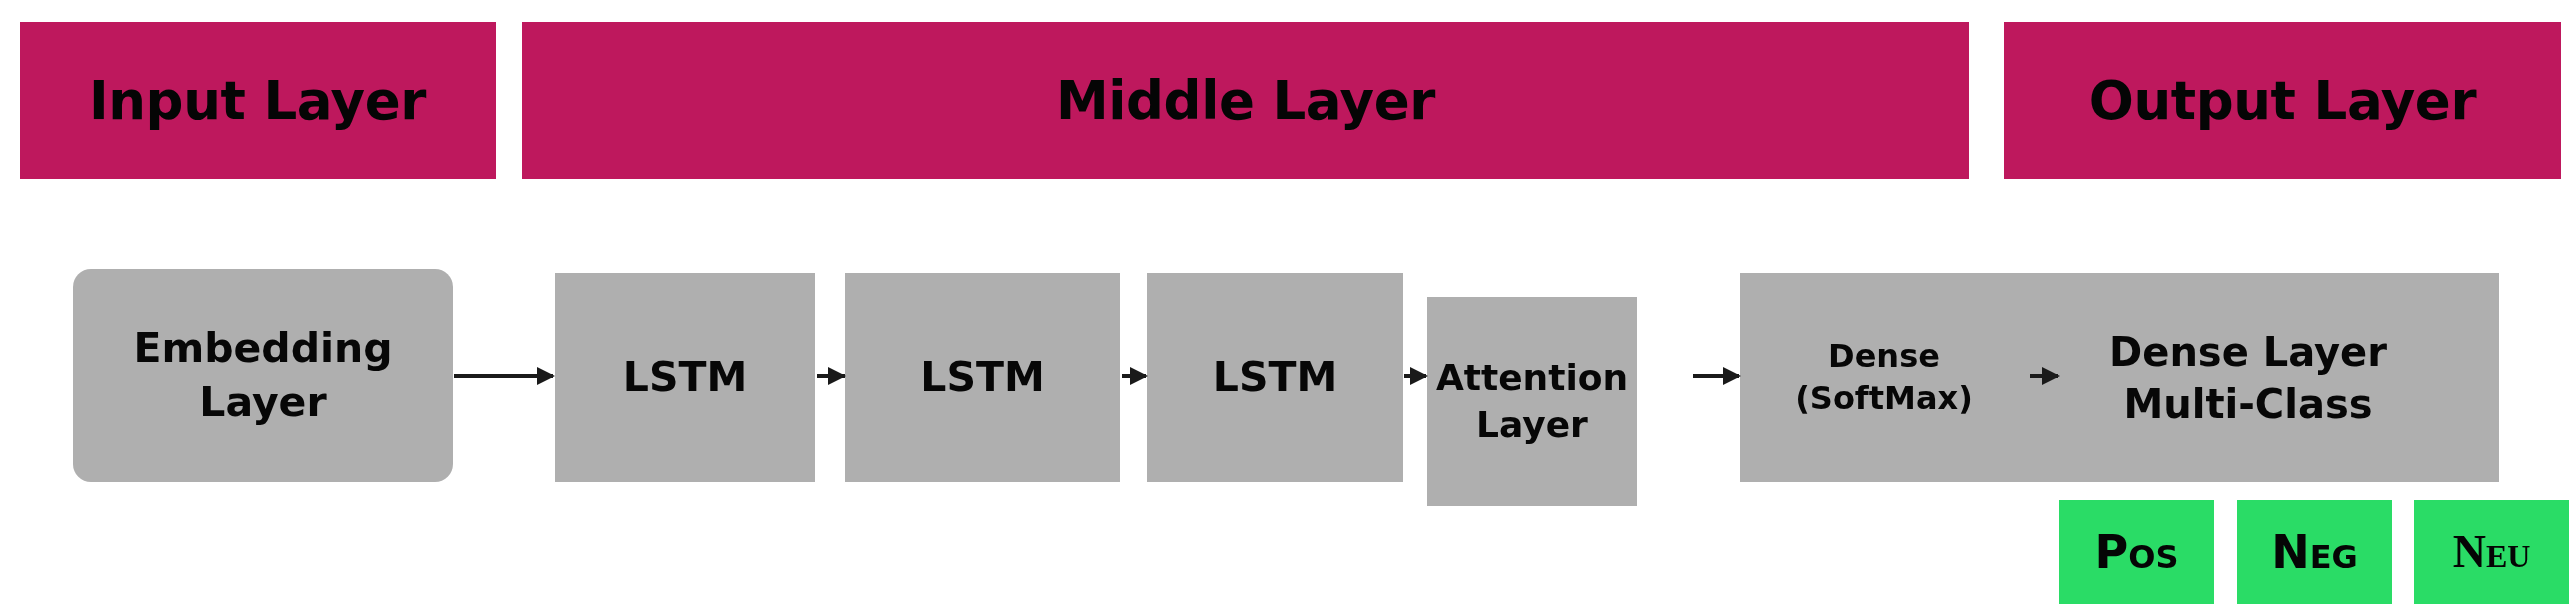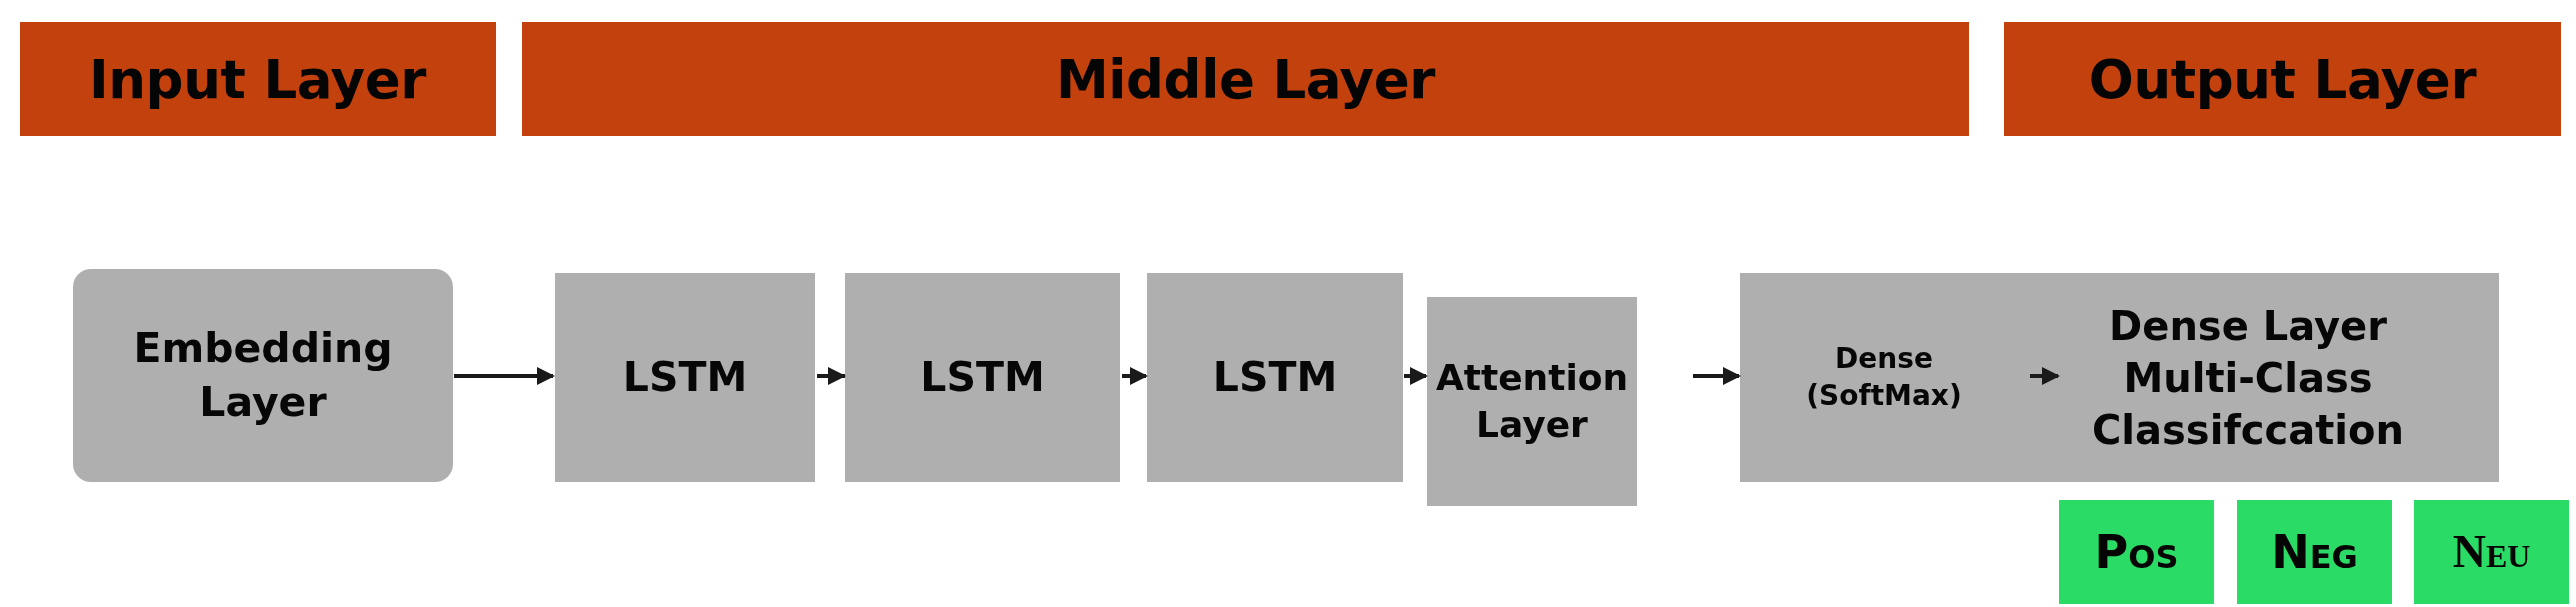--- a/index.html
+++ b/index.html
@@ -15,22 +15,22 @@
     width: 2576px;
     height: 607px;
     background: #ffffff;
     overflow: hidden;
   }
 
   
   .hdr {
     position: absolute;
     top: 22px;
-    height: 114px;
-    background: #c2410c;
+    height: 157px;
+    background: #be185d;
     display: flex;
     align-items: center;
     justify-content: center;
     color: #050505;
     font-weight: 700;
     font-size: 53px;
     letter-spacing: -0.4px;
     line-height: 1;
   }
   #hdr-input  { left: 19.5px;   width: 476px;  }
@@ -50,21 +50,21 @@
     text-align: center;
     line-height: 1.30;
   }
   .blk .ln { display: block; white-space: nowrap; }
 
   #blk-embedding { left: 73px;   top: 269px; width: 380px; height: 213px; font-size: 41px; border-radius: 18px; }
   #blk-lstm1     { left: 555px;  top: 273px; width: 260px; height: 209px; font-size: 41px; }
   #blk-lstm2     { left: 845px;  top: 273px; width: 275px; height: 209px; font-size: 41px; }
   #blk-lstm3     { left: 1147px; top: 273px; width: 256px; height: 209px; font-size: 41px; }
   #blk-attention { left: 1427px; top: 273px; width: 210px; height: 209px; font-size: 36px; margin-top: 24px; }
-  #blk-dense     { left: 1740px; top: 273px; width: 288px; height: 209px; font-size: 28px; }
+  #blk-dense     { left: 1740px; top: 273px; width: 288px; height: 209px; font-size: 32px; }
   #blk-output    { left: 1997px; top: 273px; width: 502px; height: 209px; font-size: 40px; }
 
   
   .chip {
     position: absolute;
     top: 500px;
     height: 104px;
     background: #2ADC66;
     display: flex;
     align-items: center;
@@ -142,21 +142,20 @@
   </div>
 
   <div class="blk" id="blk-dense">
     <span class="ln">Dense</span>
     <span class="ln">(SoftMax)</span>
   </div>
 
   <div class="blk" id="blk-output">
     <span class="ln">Dense Layer</span>
     <span class="ln">Multi-Class</span>
-    <span class="ln">Classifccation</span>
   </div>
 
   <div class="chip" id="chip-pos">
     <span>Pos</span>
   </div>
   <div class="chip" id="chip-neg">
     <span>Neg</span>
   </div>
   <div class="chip" id="chip-neu">
     <span>Neu</span>

